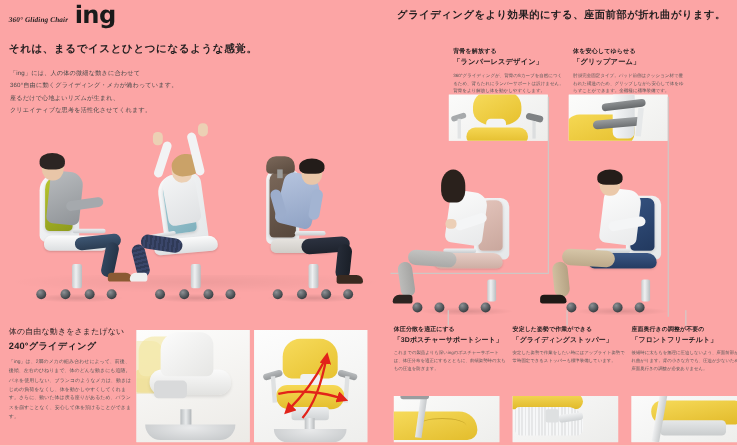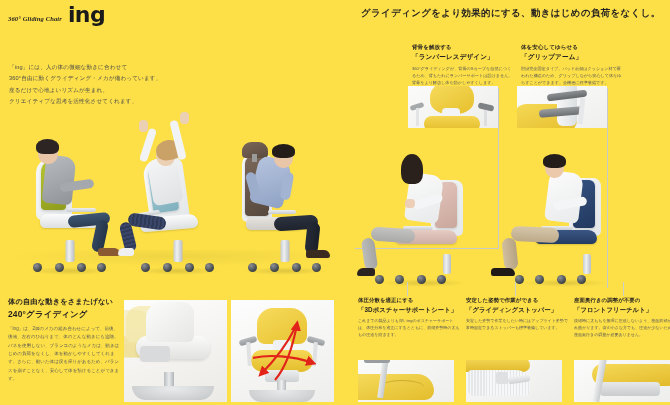--- a/index.html
+++ b/index.html
@@ -3,21 +3,21 @@
 <meta charset="utf-8">
 <style>
   * { margin:0; padding:0; box-sizing:border-box; }
   html,body { width:670px; height:405px; }
   body {
     font-family:"Liberation Sans","DejaVu Sans",sans-serif;
     background:#ffffff; color:#231f20;
     position:relative; overflow:hidden;
     -webkit-font-smoothing:antialiased;
   }
-  .page { position:relative; width:670px; height:405px; background:#fde047; }
+  .page { position:relative; width:670px; height:405px; background:#fca5a5; }
 
   
   .left { position:absolute; left:0; top:0; width:352px; height:405px; }
 
   .logo-row { position:absolute; left:8px; top:5px; display:flex; align-items:flex-end; }
   .logo-sub {
     font-family:"Liberation Serif","DejaVu Serif",serif;
     font-style:italic; font-weight:700;
     font-size:6.6px; letter-spacing:.1px;
     color:#231f20; padding-bottom:3.5px; white-space:nowrap;
@@ -83,21 +83,21 @@
     position:absolute; width:30px; height:4px; border-radius:3px;
     background:linear-gradient(180deg,#eceef0,#c8cccf);
   }
   .torso, .head, .leg, .arm {
     position:absolute; border-radius:8px;
   }
   .head { border-radius:50% 50% 46% 46%; }
 
   
   .lcap { position:absolute; left:8px; top:297px; width:112px; }
-  .lcap-t1 { font-size:7.2px; font-weight:700; letter-spacing:.2px; line-height:1.45; color:#231f20; white-space:nowrap; }
+  .lcap-t1 { font-size:7.2px; font-weight:400; letter-spacing:.2px; line-height:1.45; color:#231f20; white-space:nowrap; }
   .lcap-t2 { font-size:8.4px; font-weight:700; letter-spacing:.2px; line-height:1.5; color:#231f20; margin-top:1px; white-space:nowrap; }
   .lcap-b { margin-top:4px; font-size:4.5px; line-height:1.85; letter-spacing:.05px; color:#575757; }
 
   
   .lphoto { position:absolute; top:300px; background:#f2f2f0; overflow:hidden; }
   .lp1 { left:124px; width:103px; height:102px; }
   .lp2 { left:231px; width:103px; height:102px; }
 
   .ghostchair { position:absolute; }
   .gc-seat { position:absolute; border-radius:10px; }
@@ -149,20 +149,21 @@
 
 <div class="page">
 
   <div class="left">
 
     <div class="logo-row">
       <span class="logo-sub">360° Gliding Chair</span>
       <span class="logo-main">ing</span>
     </div>
 
+    <div class="lead">それは、まるでイスとひとつになるような感覚。</div>
 
     <div class="intro">
       <div>「ing」には、人の体の微細な動きに合わせて</div>
       <div>360°自由に動くグライディング・メカが備わっています。</div>
       <div>座るだけで心地よいリズムが生まれ、</div>
       <div>クリエイティブな思考を活性化させてくれます。</div>
     </div>
 
     <div class="hero">
       <div class="hero-floor"></div>
@@ -300,21 +301,21 @@
           <path d="M44,80 C56,66 62,46 66,24"></path>
           <path d="M22,58 C38,54 62,56 82,63"></path>
           <path d="M64,28 C56,44 44,60 30,74"></path>
         </g>
       </svg>
     </div>
   </div>
 
   <div class="right">
 
-    <div class="rhead">グライディングをより効果的にする、動きはじめの負荷をなくし。</div>
+    <div class="rhead">グライディングをより効果的にする、座面前部が折れ曲がります。</div>
 
     <div class="feat f-top-1">
       <div class="feat-t1">背骨を解放する</div>
       <div class="feat-t2">「ランバーレスデザイン」</div>
       <div class="feat-b">360°グライディングが、背骨のSカーブを自然につくるため、背もたれにランバーサポートは設けません。背骨をより解放し体を動かしやすくします。</div>
     </div>
     <div class="feat f-top-2">
       <div class="feat-t1">体を安心してゆらせる</div>
       <div class="feat-t2">「グリップアーム」</div>
       <div class="feat-b">肘掛完全固定タイプ。パッド前側はクッション材で覆われた構造のため、グリップしながら安心して体をゆらすことができます。全機種に標準装備です。</div>

